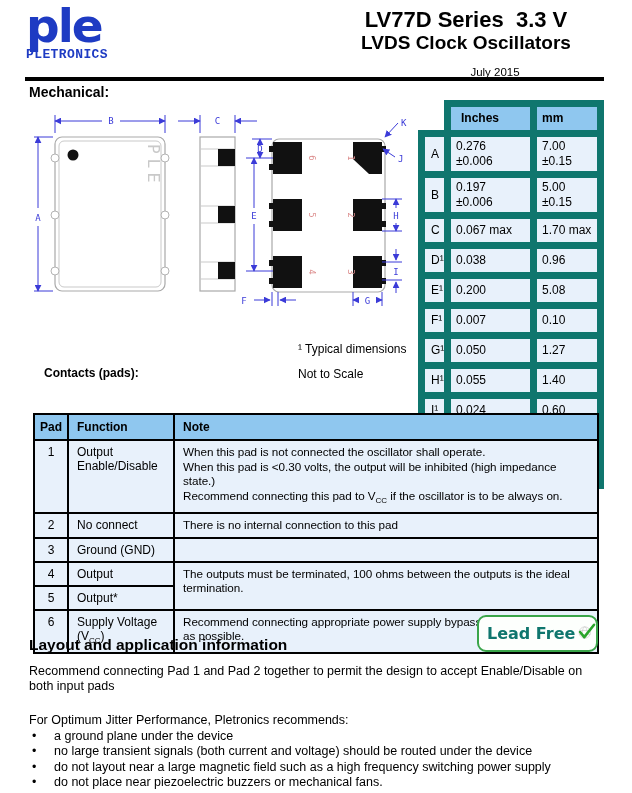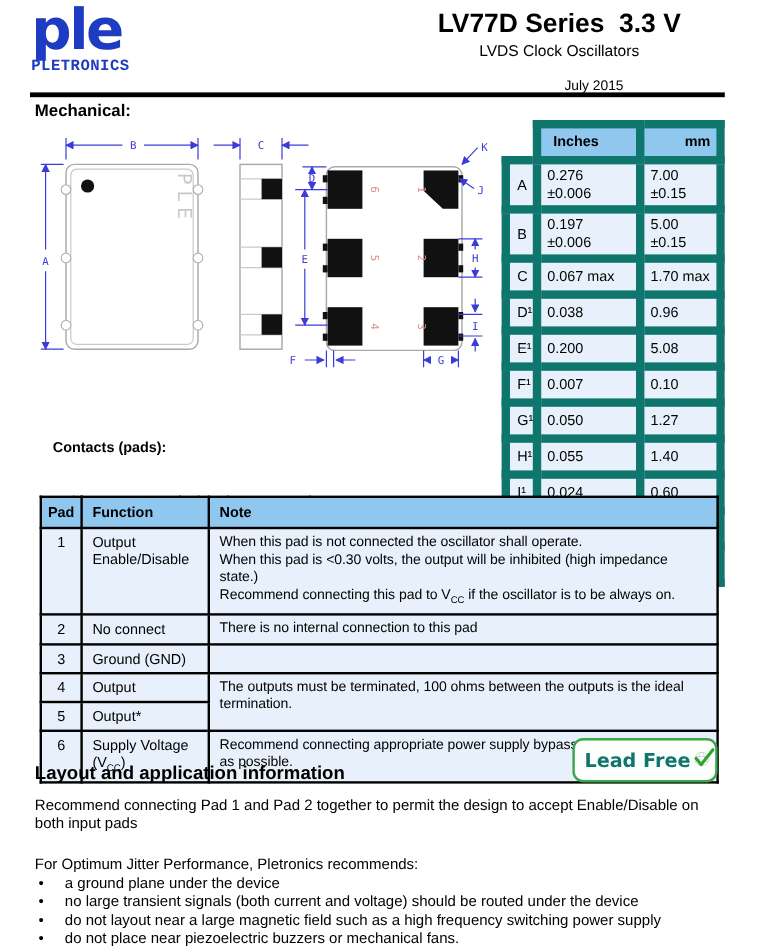--- a/index.html
+++ b/index.html
@@ -5,42 +5,42 @@
   html,body{margin:0;padding:0;background:#fff;}
   .page{position:relative;width:604px;height:793px;background:#fff;overflow:hidden;
         font-family:"Liberation Sans",sans-serif;color:#000;}
 
   
   .logo{position:absolute;left:26px;top:2px;color:#1e3bc3;}
   .logo .ple{font-family:"DejaVu Sans",sans-serif;font-weight:bold;font-size:47px;line-height:48px;letter-spacing:-2px;}
   .logo .plet{font-family:Liberation Mono, monospace;font-weight:bold;font-size:13px;letter-spacing:0.4px;margin-top:-3px;}
   .titleblock{position:absolute;left:330px;top:8px;width:272px;text-align:center;}
   .t1{font-size:22px;font-weight:bold;line-height:24px;white-space:pre-wrap;}
-  .t2{font-size:13px;font-weight:normal;line-height:22px;}
+  .t2{font-size:19px;font-weight:bold;line-height:22px;}
   .tdate{font-size:11.5px;margin-left:58px;margin-top:12px;}
   .rule{position:absolute;left:25px;top:77px;width:582px;height:3.5px;background:#000;}
   .mech-h{position:absolute;left:29px;top:84px;font-size:14px;font-weight:bold;}
 
   
   .drawing{position:absolute;left:28px;top:102px;}
   .outline{fill:none;stroke:#a9a9a9;stroke-width:1.2;}
   .outline2{fill:none;stroke:#c9c9c9;stroke-width:1;}
   .dimln{stroke:#3b3bd8;stroke-width:1;fill:none;}
   .dimtx{fill:#3b3bd8;font-family:"DejaVu Sans Mono",monospace;font-size:9px;}
   .padnum{fill:#dd8f8f;font-family:"DejaVu Sans Mono",monospace;font-size:9px;}
   .mark{fill:#c9c9c9;font-family:"DejaVu Sans",sans-serif;font-size:16px;letter-spacing:5px;}
   .notch{fill:#fff;stroke:#b4b4b4;stroke-width:1;}
 
   
   .dims{position:absolute;left:418px;top:100px;border-collapse:collapse;table-layout:fixed;width:179px;font-size:12px;}
   .dims td,.dims th{border:7px solid #0f766e;background:#e8f1fb;padding:2px 5px;height:19px;line-height:15px;}
   .dims th{background:#8fc7ef;font-weight:bold;}
   .dims .corner{border:none;background:#fff;}
   .dims .h-in{text-align:left;padding-left:10px;}
-  .dims .h-mm{text-align:right;}
+  .dims .h-mm{text-align:left;}
   .dims .dim-label{padding-left:6px;}
 
   
   .contacts{position:absolute;left:44px;top:336px;font-size:12px;line-height:15px;white-space:pre-wrap;}
   .contacts .ch{font-weight:bold;}
   .contacts .over{margin-left:14px;}
   .sidenotes{position:absolute;left:298px;top:342px;font-size:12px;}
   .sidenotes .n2{margin-top:11px;}
 
   
@@ -276,20 +276,24 @@
           <td class="dim-mm">0.20R</td>
         </tr>
       </tbody>
   </table>
 
   <div class="contacts">
     <div class="ch">Contacts (pads):</div>
     <div>Gold   11.8 to 39.4μinches (0.3 to 1.0μm)</div>
     <div class="over">over</div>
     <div>Nickel  50 to 350 μinches    (1.27 to 8.89 μm)</div>
+  </div>
+  <div class="sidenotes">
+    <div>¹ Typical dimensions</div>
+    <div class="n2">Not to Scale</div>
   </div>
 
   <table class="pad-table">
     <colgroup>
         <col style="width:34px">
         <col style="width:106px">
         <col style="width:424px">
       </colgroup>
     <thead>
       <tr>

